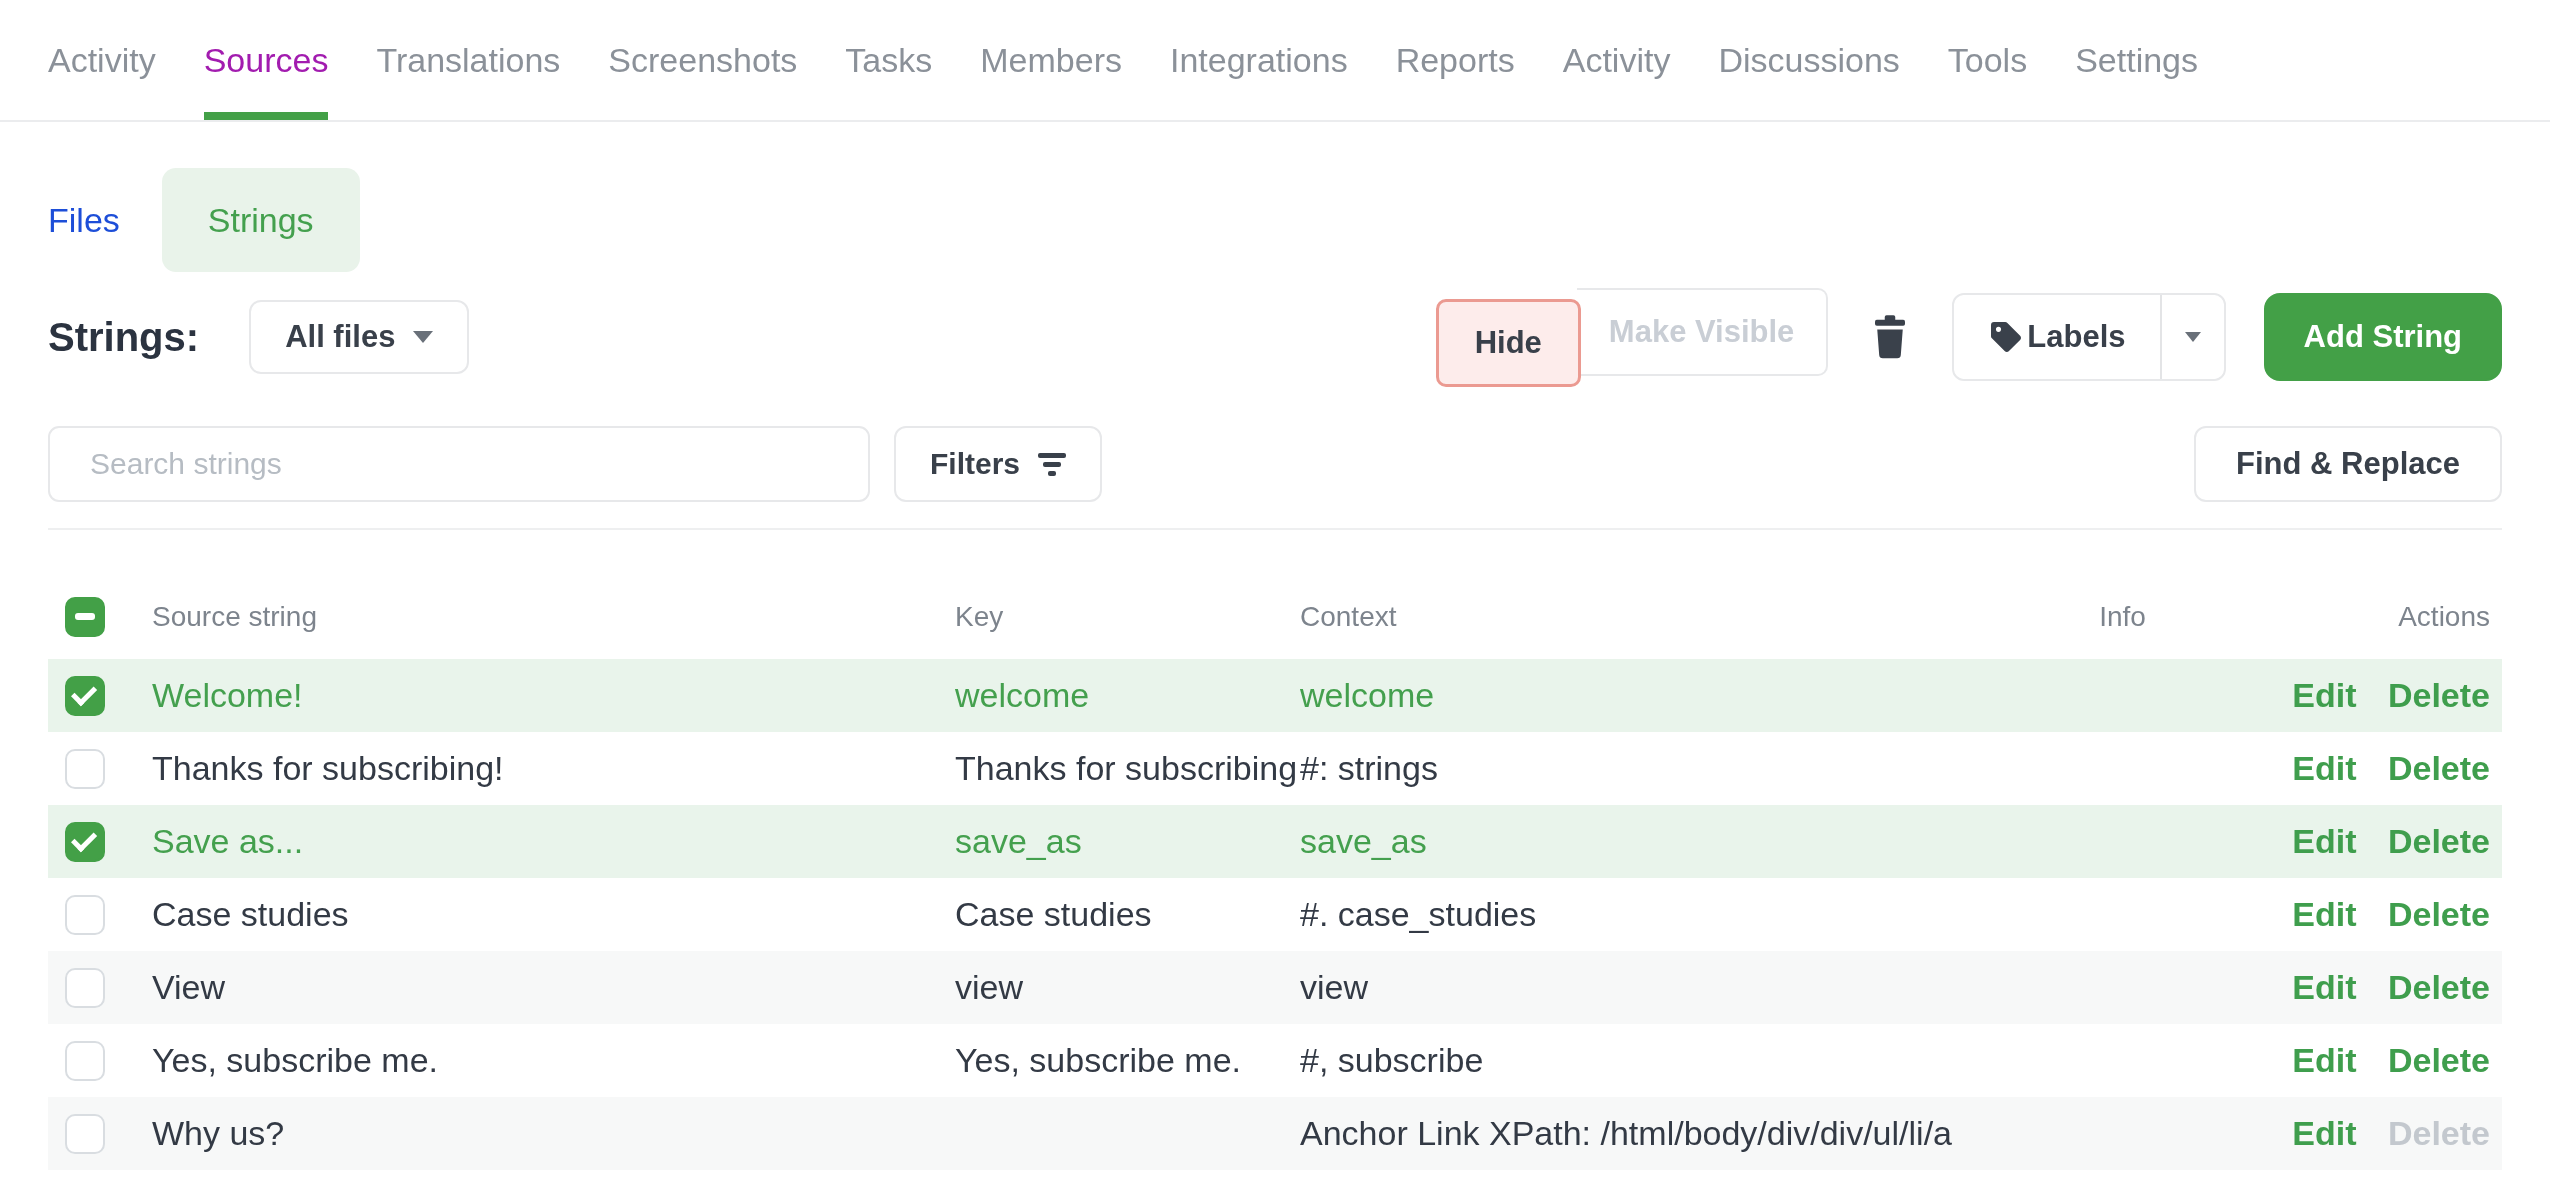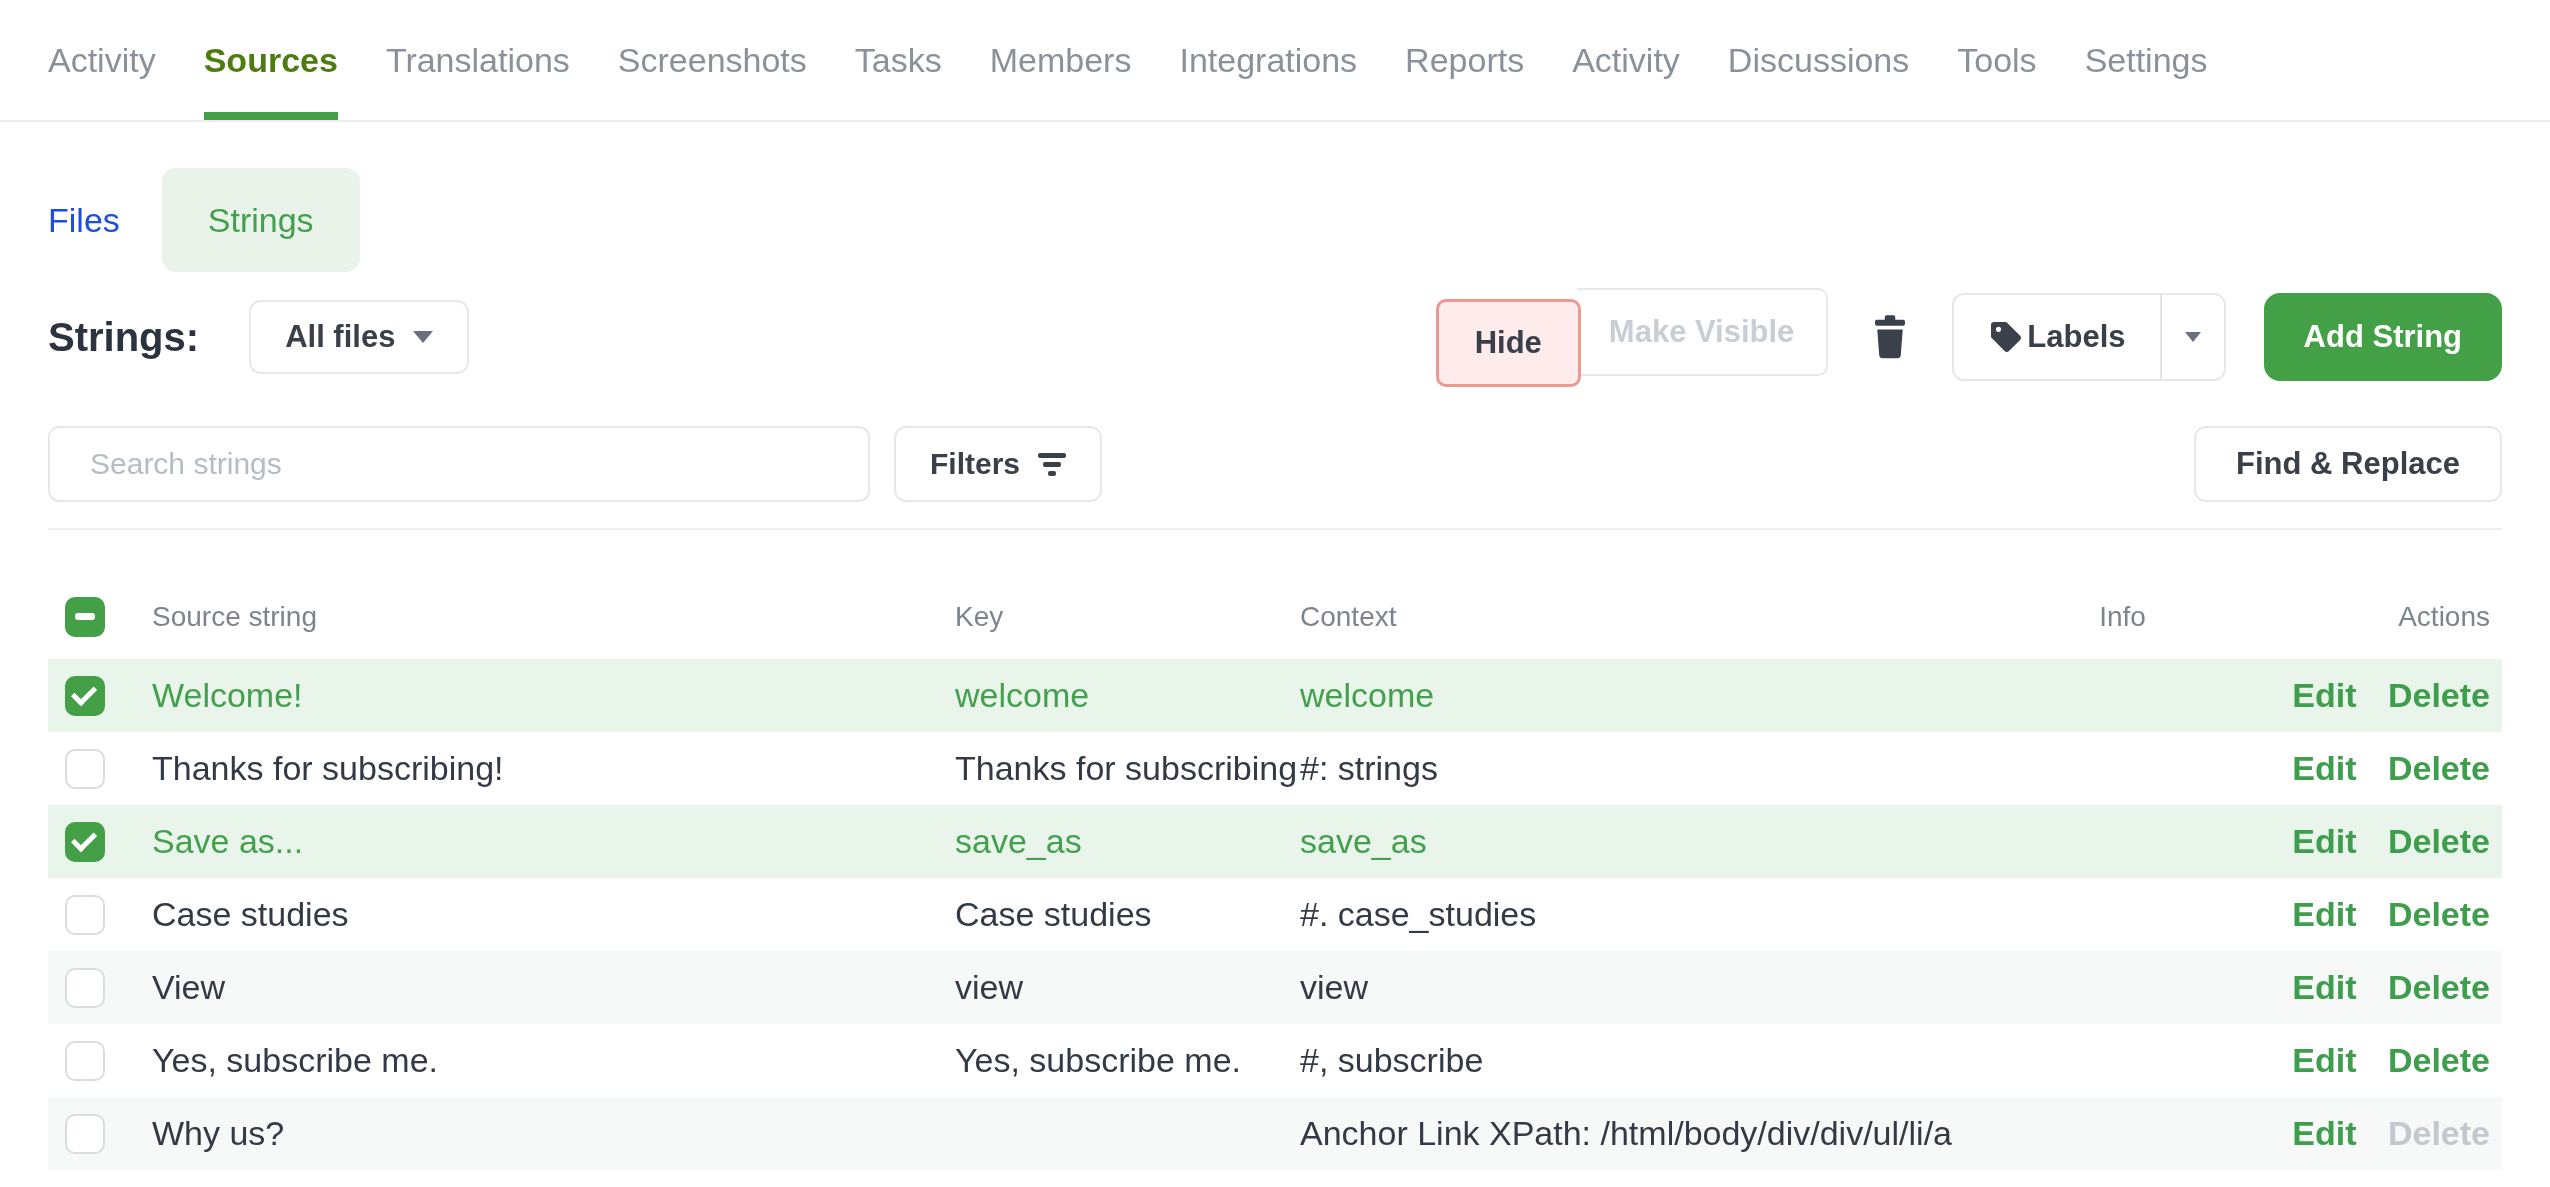--- a/index.html
+++ b/index.html
@@ -24,21 +24,21 @@
   
   .topnav {
     display:flex; gap:48px; padding:40px 48px 0 48px;
     border-bottom:2px solid #ebecee; height:122px;
   }
   .nav-item {
     font-size:34px; color:var(--gray-text); text-decoration:none;
     padding-bottom:30px; line-height:40px; white-space:nowrap; cursor:pointer;
   }
   .nav-item.active {
-    color:#4d7c0f; font-weight:700;
+    color:#a21caf; font-weight:400;
     border-bottom:8px solid var(--green); padding-bottom:22px;
   }
 
   
   .tabs { display:flex; align-items:center; gap:42px; margin:46px 48px 0 48px; }
   .tab { font-size:34px; color:#1d4ed8; text-decoration:none; cursor:pointer; line-height:48px; }
   .tab.active {
     color:var(--green-text); background:#e9f3ea; border-radius:14px;
     padding:28px 46px;
   }

